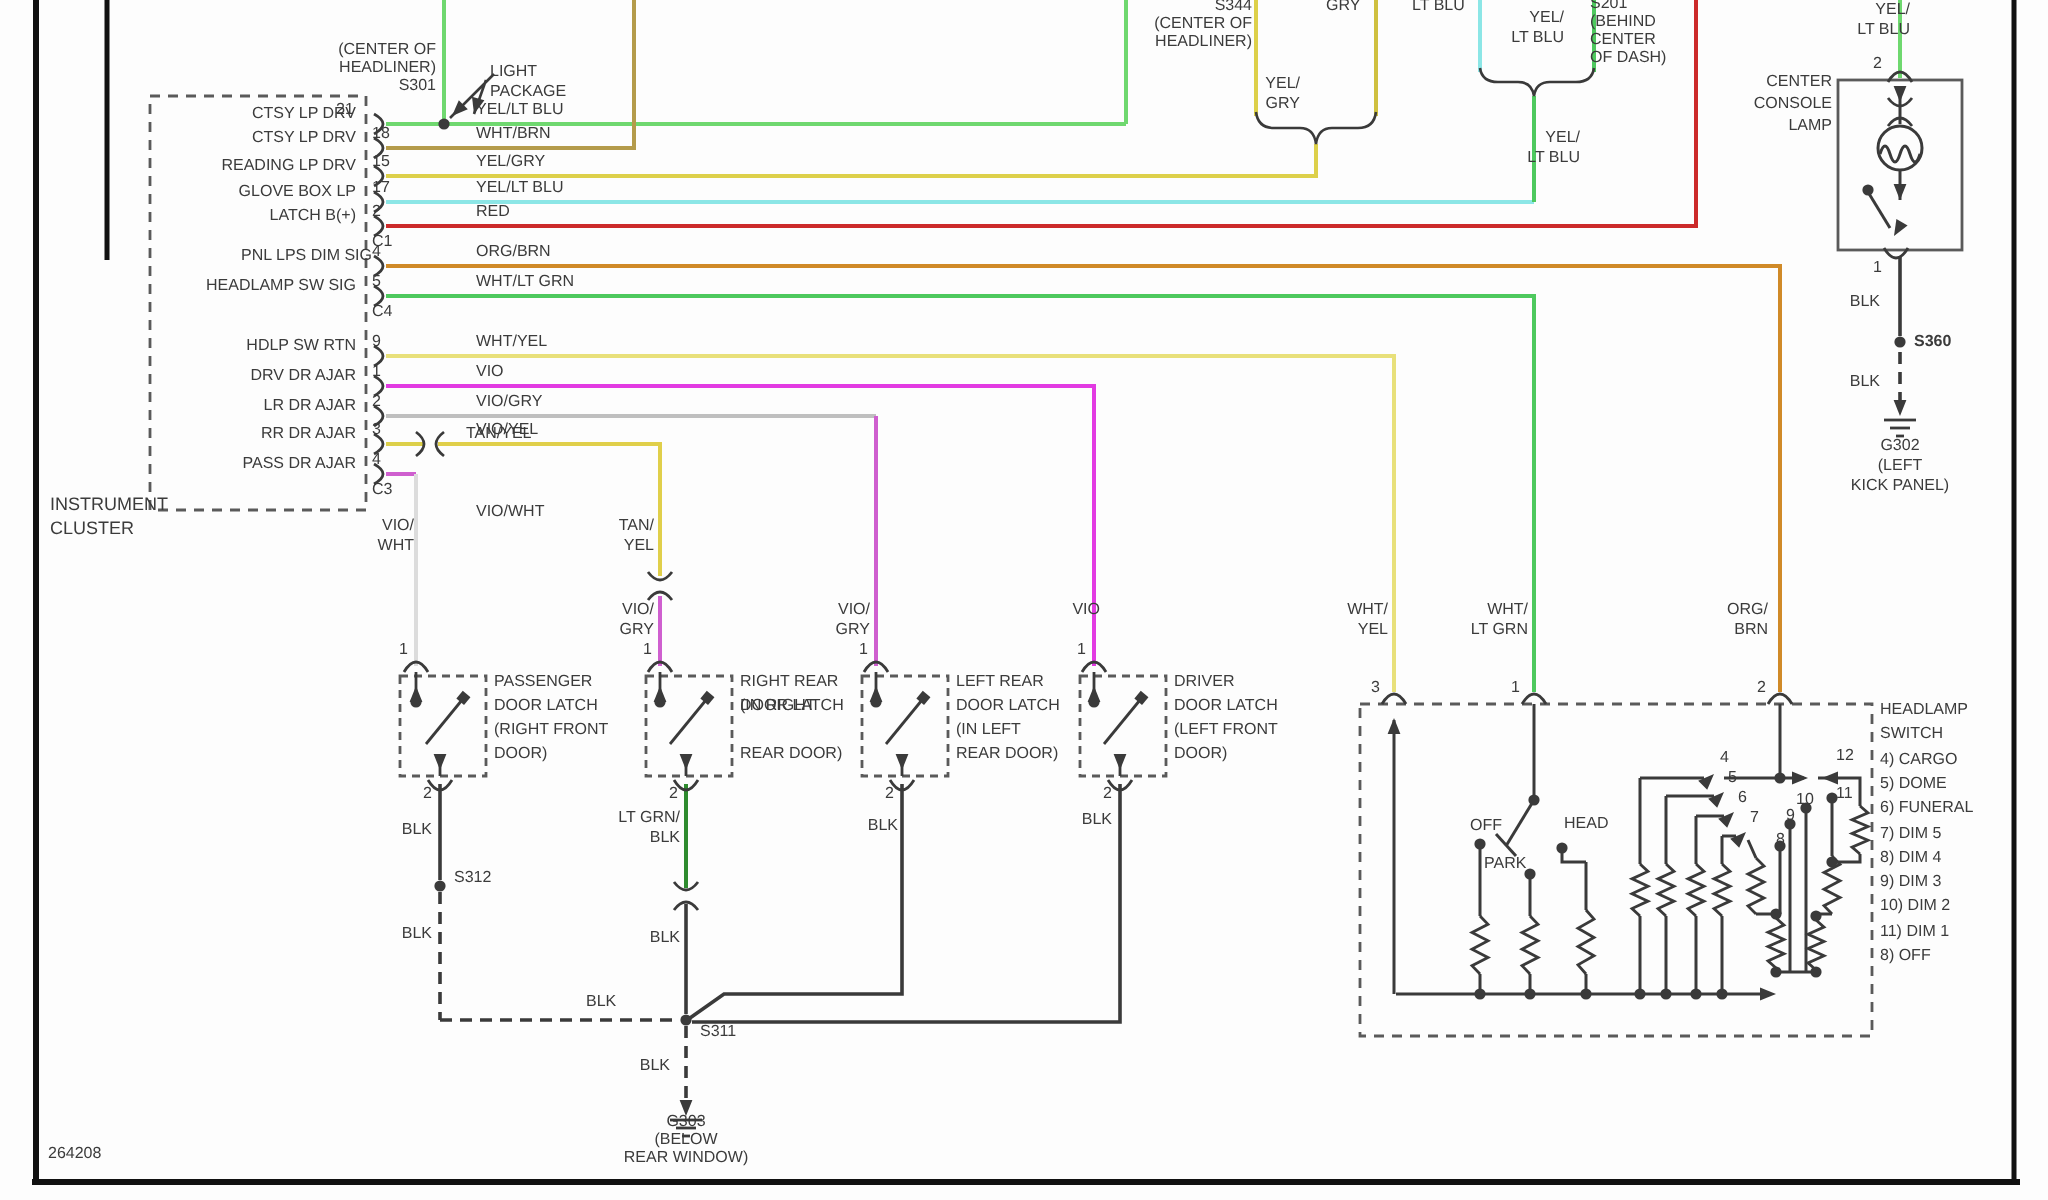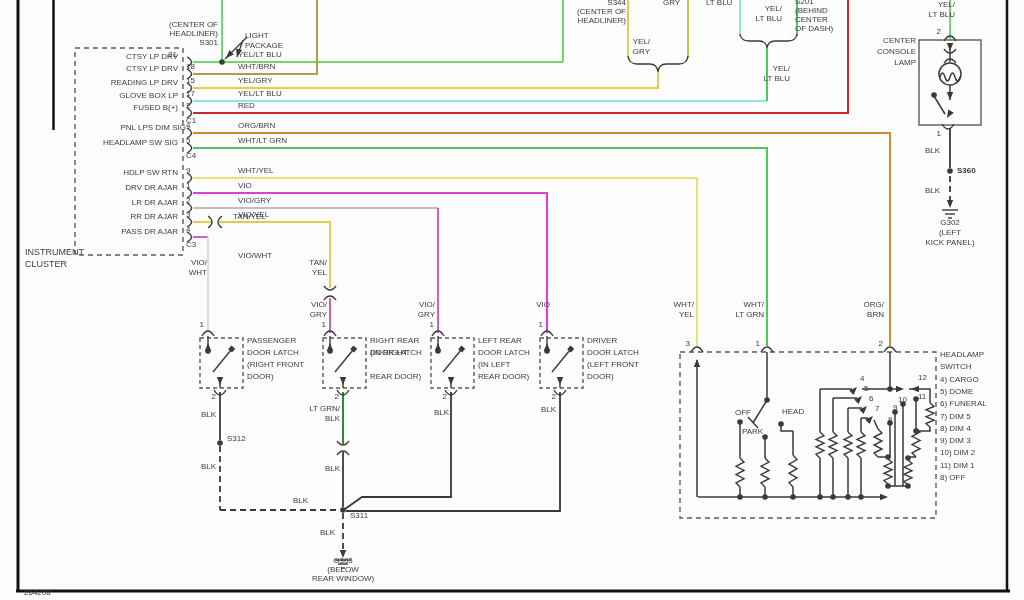--- a/index.html
+++ b/index.html
@@ -306,34 +306,34 @@
       <div class="lbl r" style="left: 340px; top: 404px;">LT GRN/</div>
       <div class="lbl r" style="left: 340px; top: 414px;">BLK</div>
       <div class="lbl r" style="left: 340px; top: 464px;">BLK</div>
       <div class="lbl r" style="left: 449px; top: 408px;">BLK</div>
       <div class="lbl r" style="left: 556px; top: 405px;">BLK</div>
       <div class="lbl l" style="left: 350px; top: 511px;">S311</div>
       <div class="lbl r" style="left: 335px; top: 528px;">BLK</div>
       <div class="lbl c" style="left: 343px; top: 556px;">G303</div>
       <div class="lbl c" style="left: 343px; top: 565px;">(BELOW</div>
       <div class="lbl c" style="left: 343px; top: 574px;">REAR WINDOW)</div>
-      <div class="lbl l" style="left: 24px; top: 572px; margin-top: 16px;">264208</div>
+      <div class="lbl l" style="left: 24px; top: 572px;">264208</div>
       <div class="lbl r" style="left: 178px; top: 52px;">CTSY LP DRV</div>
       <div class="lbl l" style="left: 168px; top: 50px;">21</div>
       <div class="lbl l" style="left: 238px; top: 50px;">YEL/LT BLU</div>
       <div class="lbl r" style="left: 178px; top: 64px;">CTSY LP DRV</div>
       <div class="lbl l" style="left: 186px; top: 62px;">18</div>
       <div class="lbl l" style="left: 238px; top: 62px;">WHT/BRN</div>
       <div class="lbl r" style="left: 178px; top: 78px;">READING LP DRV</div>
       <div class="lbl l" style="left: 186px; top: 76px;">15</div>
       <div class="lbl l" style="left: 238px; top: 76px;">YEL/GRY</div>
       <div class="lbl r" style="left: 178px; top: 91px;">GLOVE BOX LP</div>
       <div class="lbl l" style="left: 186px; top: 89px;">17</div>
       <div class="lbl l" style="left: 238px; top: 89px;">YEL/LT BLU</div>
-      <div class="lbl r" style="left: 178px; top: 103px;">FUSED B(+)</div>
+      <div class="lbl r" style="left: 178px; top: 103px;">LATCH B(+)</div>
       <div class="lbl l" style="left: 186px; top: 101px;">2</div>
       <div class="lbl l" style="left: 238px; top: 101px;">RED</div>
       <div class="lbl r" style="left: 186px; top: 123px;">PNL LPS DIM SIG</div>
       <div class="lbl l" style="left: 186px; top: 121px;">4</div>
       <div class="lbl l" style="left: 238px; top: 121px;">ORG/BRN</div>
       <div class="lbl r" style="left: 178px; top: 138px;">HEADLAMP SW SIG</div>
       <div class="lbl l" style="left: 186px; top: 136px;">5</div>
       <div class="lbl l" style="left: 238px; top: 136px;">WHT/LT GRN</div>
       <div class="lbl r" style="left: 178px; top: 168px;">HDLP SW RTN</div>
       <div class="lbl l" style="left: 186px; top: 166px;">9</div>

